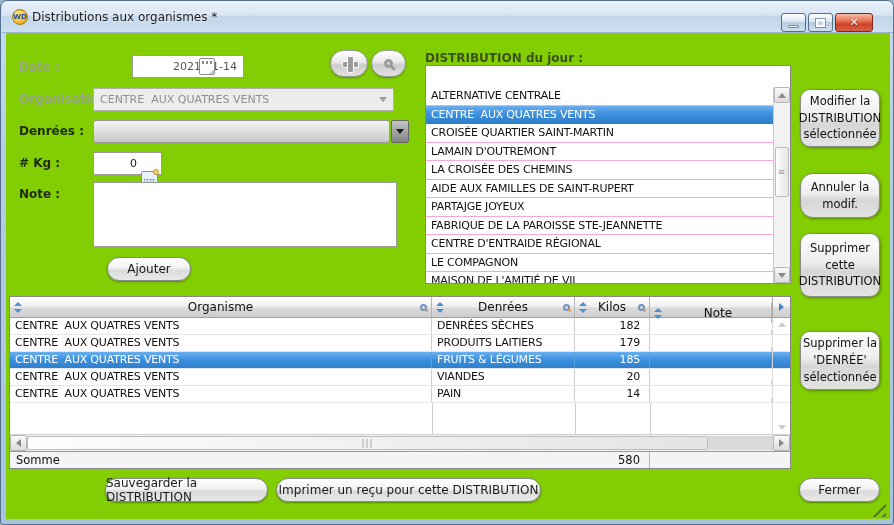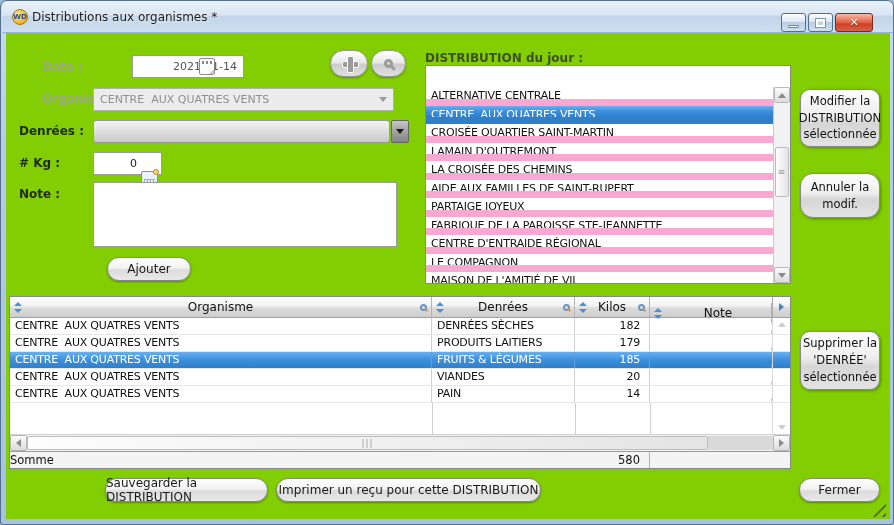--- a/index.html
+++ b/index.html
@@ -23,21 +23,21 @@
   .winbtn.minmax { background:linear-gradient(180deg,#fdfeff 0%,#dce7f2 45%,#b9cee1 50%,#cfdfee 100%); }
   .winbtn.close { background:linear-gradient(180deg,#f6bca7 0%,#e5694c 45%,#cc4228 60%,#d96147 100%); border-color:#7e2918; }
   .glyph-min { width:11px; height:3px; background:#fff; border:1px solid #6b87a1; border-radius:1px; margin-top:7px; }
   .glyph-max { width:9px; height:8px; background:transparent; border:2px solid #fff; box-shadow:0 0 0 1px #7d96ad; }
   .glyph-close { color:#fff; font-size:11px; font-weight:bold; text-shadow:0 1px 1px #7e2918; }
 
   
   .content { left:5px; top:32px; width:884px; height:486px; background:#82ce02; }
 
   .field-label { font-size:12px; font-weight:600; }
-  .lbl-dim { color:#9aa68a;margin-left:23px; }
+  .lbl-dim { color:#9aa68a; }
   .lbl-dark { color:#1f2a10; }
   .dist-title { color:#3c501e; font-size:12px; font-weight:600; }
 
   .textbox { background:#fff; border:1px solid #9a9a9a; font-size:11px; color:#222; }
   .combo-disabled { background:#ececec; border:1px solid #b0b0b0; color:#8f8f8f;
     font-size:11px; line-height:21px; padding-left:6px; white-space:pre; overflow:hidden; }
   .combo-arrow { position:absolute; right:7px; top:9px; width:0; height:0;
     border-left:4px solid transparent; border-right:4px solid transparent; border-top:5px solid #9a9a9a; }
   .combo-field { border-radius:3px; border:1px solid #999;
     background:linear-gradient(180deg,#f4f4f4 0%,#dedede 50%,#c8c8c8 100%); }
@@ -82,21 +82,21 @@
     margin:0 4px; flex:0 0 auto; }
   .mag-ic::after { content:""; position:absolute; width:4px; height:2px; background:#d78f3c;
     right:-3px; bottom:-2px; transform:rotate(45deg); }
   .hdr-label { flex:1; text-align:center; }
   .arrow-col { width:16px; align-self:stretch; border-left:1px solid #aaa;
     display:flex; align-items:center; justify-content:center; }
   .arrow-col::after { content:""; width:0; height:0; border-top:4px solid transparent;
     border-bottom:4px solid transparent; border-left:5px solid #3e84c8; }
 
   .li { height:18.5px; line-height:18.5px; font-size:11px; letter-spacing:-0.2px; color:#111;
-    padding-left:5px; border-bottom:7px solid #f9a8d4; white-space:pre; overflow:hidden; }
+    padding-left:5px; border-bottom:1px solid #f9a8d4; white-space:pre; overflow:hidden; }
   .sel-blue { background:linear-gradient(180deg,#6aaff0 0%,#3c8fdd 50%,#2f7fcb 100%) !important; color:#fff !important; border-bottom-color:#2f7fcb; }
 
   
   .sb-track { background:#f2f2f2; }
   .sb-btn { background:linear-gradient(180deg,#fbfbfb,#dcdcdc); border:1px solid #b8b8b8; border-radius:2px;
     display:flex; align-items:center; justify-content:center; }
   .tri-up { width:0;height:0;border-left:4px solid transparent;border-right:4px solid transparent;border-bottom:5px solid #8a8a8a; }
   .tri-down { width:0;height:0;border-left:4px solid transparent;border-right:4px solid transparent;border-top:5px solid #8a8a8a; }
   .tri-left { width:0;height:0;border-top:4px solid transparent;border-bottom:4px solid transparent;border-right:5px solid #8a8a8a; }
   .tri-right { width:0;height:0;border-top:4px solid transparent;border-bottom:4px solid transparent;border-left:5px solid #8a8a8a; }
@@ -204,20 +204,21 @@
           <span class="grip-h">≡</span>
         </div>
       <div class="sb-btn" style="position:absolute;bottom:0;left:0;right:0;height:16px;">
           <div class="tri-down"></div>
         </div>
     </div>
   </div>
 
   <div class="abs sidebtn" style="top:88px;height:58px;">Modifier la DISTRIBUTION sélectionnée</div>
   <div class="abs sidebtn" style="top:172px;height:45px;border-radius:13px;">Annuler la modif.</div>
+  <div class="abs sidebtn" style="top:232px;height:64px;">Supprimer cette DISTRIBUTION</div>
   <div class="abs sidebtn" style="top:330px;height:59px;">Supprimer la 'DENRÉE' sélectionnée</div>
 
   <div class="abs panel" style="left:8px;top:295px;width:782px;height:173px;">
     <div class="grid-header" style="height:21px;">
       <div class="hc tc1">
         <div class="sort-ic"></div>
         <div class="hdr-label">Organisme</div>
         <div class="mag-ic"></div>
       </div>
       <div class="hc tc2">
@@ -293,21 +294,21 @@
       <div class="sb-thumb" style="position:absolute;left:17px;top:1px;bottom:1px;width:681px;">
           <span class="grip-h">|||</span>
         </div>
       <div style="position:absolute;left:698px;top:1px;bottom:1px;width:65px;background:#d9d9d9;"></div>
       <div class="sb-btn" style="position:absolute;right:0;top:0;bottom:0;width:17px;">
           <div class="tri-right"></div>
         </div>
     </div>
 
     <div class="summary-row" style="position:absolute;left:0;top:154px;right:0;bottom:0;">
-      <div style="width:422px;padding-left:0;line-height:17px;">Somme</div>
+      <div style="width:422px;padding-left:6px;line-height:17px;">Somme</div>
       <div style="width:143px;"></div>
       <div style="width:75px;text-align:right;padding-right:9px;line-height:17px;border-right:1px solid #b5b5b5;">580</div>
       <div style="flex:1;"></div>
     </div>
   </div>
 
   <div class="abs pillbtn" style="left:104px;top:477px;width:163px;height:24px;">Sauvegarder la DISTRIBUTION</div>
   <div class="abs pillbtn" style="left:275px;top:477px;width:265px;height:24px;">Imprimer un reçu pour cette DISTRIBUTION</div>
   <div class="abs pillbtn" style="left:798px;top:477px;width:81px;height:24px;">Fermer</div>
 

